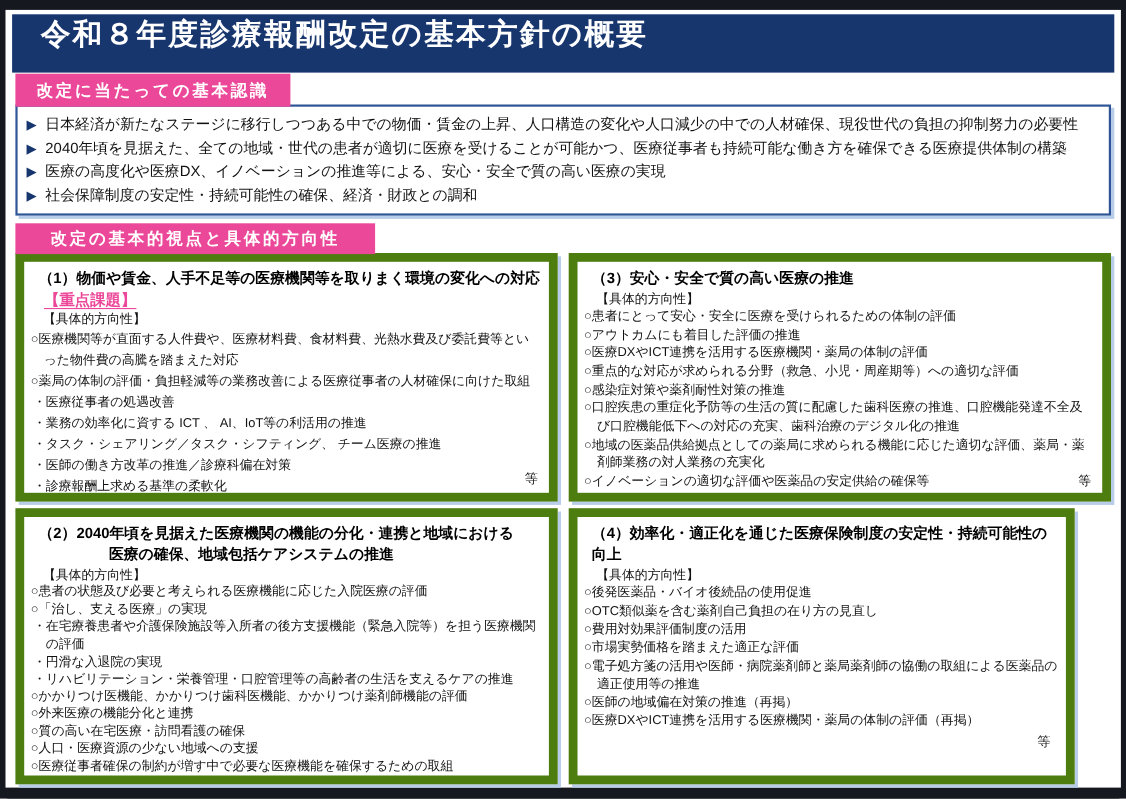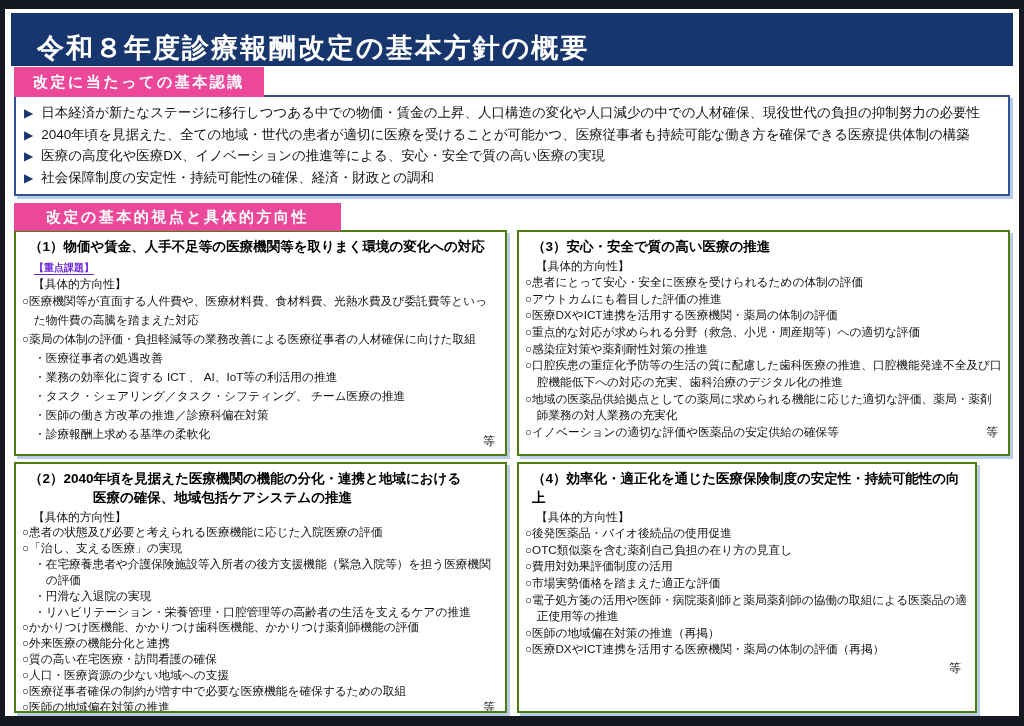--- a/index.html
+++ b/index.html
@@ -12,21 +12,21 @@
   }
   .frame{position:absolute;inset:0;background:#15181f;border-radius:8px;}
   .slide{
     position:absolute;left:5px;top:9px;width:1014px;height:707px;
     background:#ffffff;
   }
   
   .titlebar{
     position:absolute;left:6px;top:4px;width:1002px;height:53px;
     background:#18366e;color:#fff;
-    display:flex;align-items:flex-end;
+    display:flex;align-items:flex-start;
     padding-left:26px;box-sizing:border-box;
     font-size:27px;font-weight:bold;letter-spacing:2px;
   }
   
   .sec-head{
     position:absolute;background:#ec4899;color:#fff;
     font-weight:bold;font-size:15px;letter-spacing:2.5px;
     display:flex;align-items:center;justify-content:center;
     z-index:3;box-sizing:border-box;
   }
@@ -38,42 +38,42 @@
     background:#fff;border:2px solid #2f5597;
     box-shadow:3px 3px 0 #b7cde9;
     box-sizing:border-box;z-index:2;
     display:flex;flex-direction:column;justify-content:space-evenly;
     padding:4px 8px;
   }
   .brow{display:flex;align-items:baseline;font-size:13.5px;color:#111;white-space:nowrap;}
   .tri{color:#18366e;font-size:12px;margin-right:8px;flex:0 0 auto;}
   
   .vbox{
-    position:absolute;background:#fff;border:2px solid #4d7c0f;
+    position:absolute;background:#fff;border:8px solid #4d7c0f;
     box-shadow:3px 3px 0 #b7cde9;
     box-sizing:border-box;z-index:2;overflow:hidden;
     padding:6px 6px 4px 6px;
   }
   #box1{left:9px;top:221px;width:493px;height:226px;}
   #box3{left:512px;top:221px;width:493px;height:226px;}
   #box2{left:9px;top:453px;width:493px;height:251px;}
   #box4{left:512px;top:453px;width:460px;height:251px;}
   .vtitle{font-weight:bold;font-size:13.5px;color:#000;line-height:1.4;padding-left:7px;}
   .vtitle .line2{display:block;padding-left:64px;}
   .vtag{
-    font-weight:bold;font-size:10px;color:#6d28d9;line-height:1.4;
+    font-weight:bold;font-size:14px;color:#ec4899;line-height:1.4;
     margin-left:12px;display:inline-block;
     text-decoration:underline;text-underline-offset:3px;
   }
   .dirlabel{font-size:11.7px;line-height:1.4;margin-left:11px;margin-top:1px;}
   .item{
     font-size:11.7px;line-height:1.42;color:#111;
     padding-left:1em;text-indent:-1em;
   }
-  .item.lv1{margin-left:12px;}
+  .item.lv1{margin-left:2px;}
   .item .tail{float:right;text-indent:0;padding-right:4px;}
   #box1 .item{line-height:1.62;}
   #box2 .item{line-height:1.36;}
   #box2 .dirlabel{line-height:1.3;}
   .etc-line{font-size:12px;text-align:right;padding-right:8px;margin-top:2px;}
   .etc-abs{position:absolute;right:10px;bottom:4px;font-size:12px;}
 </style>
 </head>
 <body>
 

